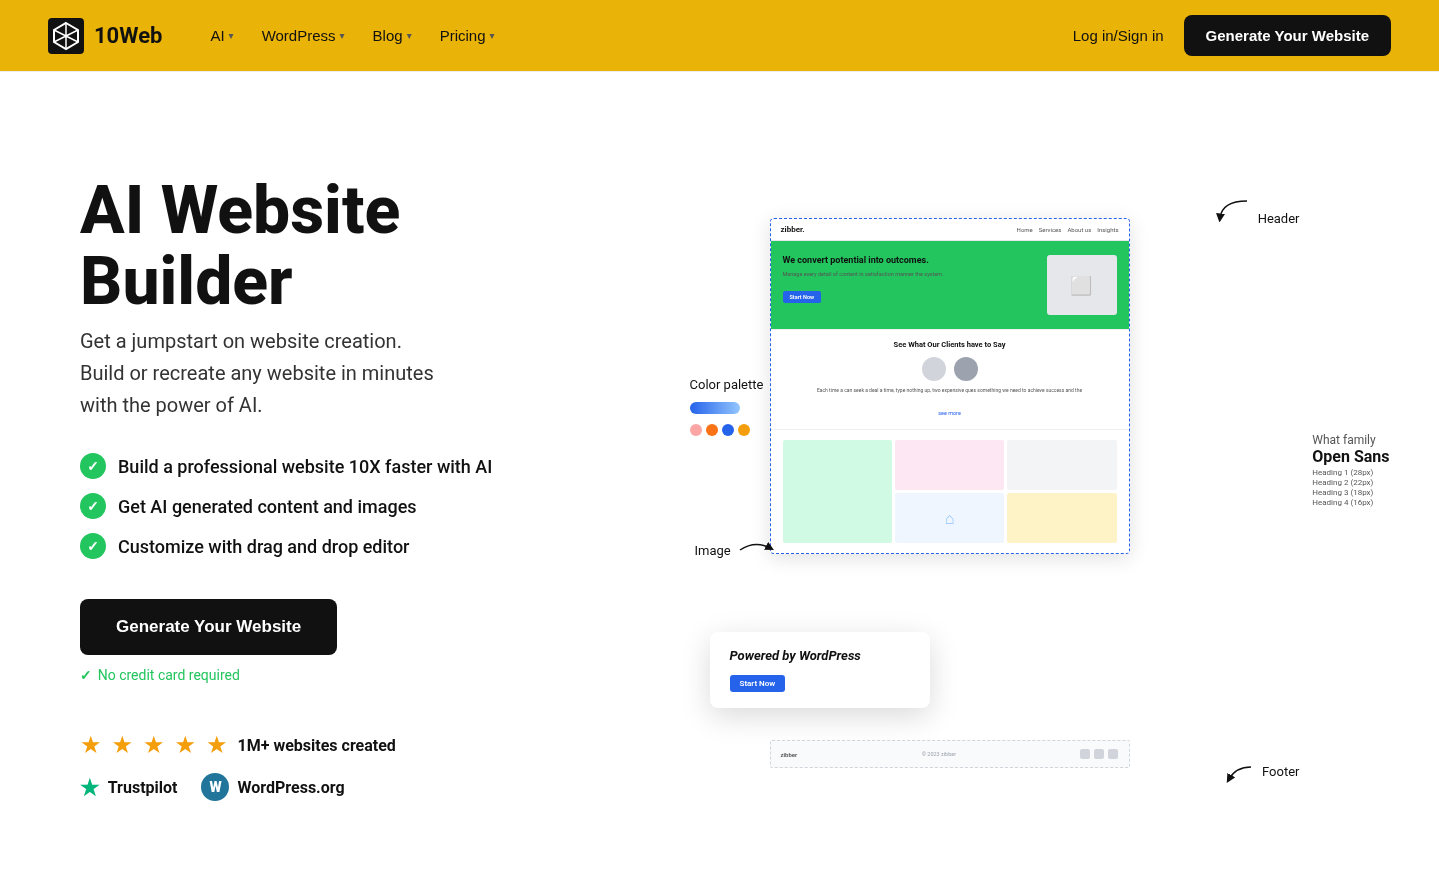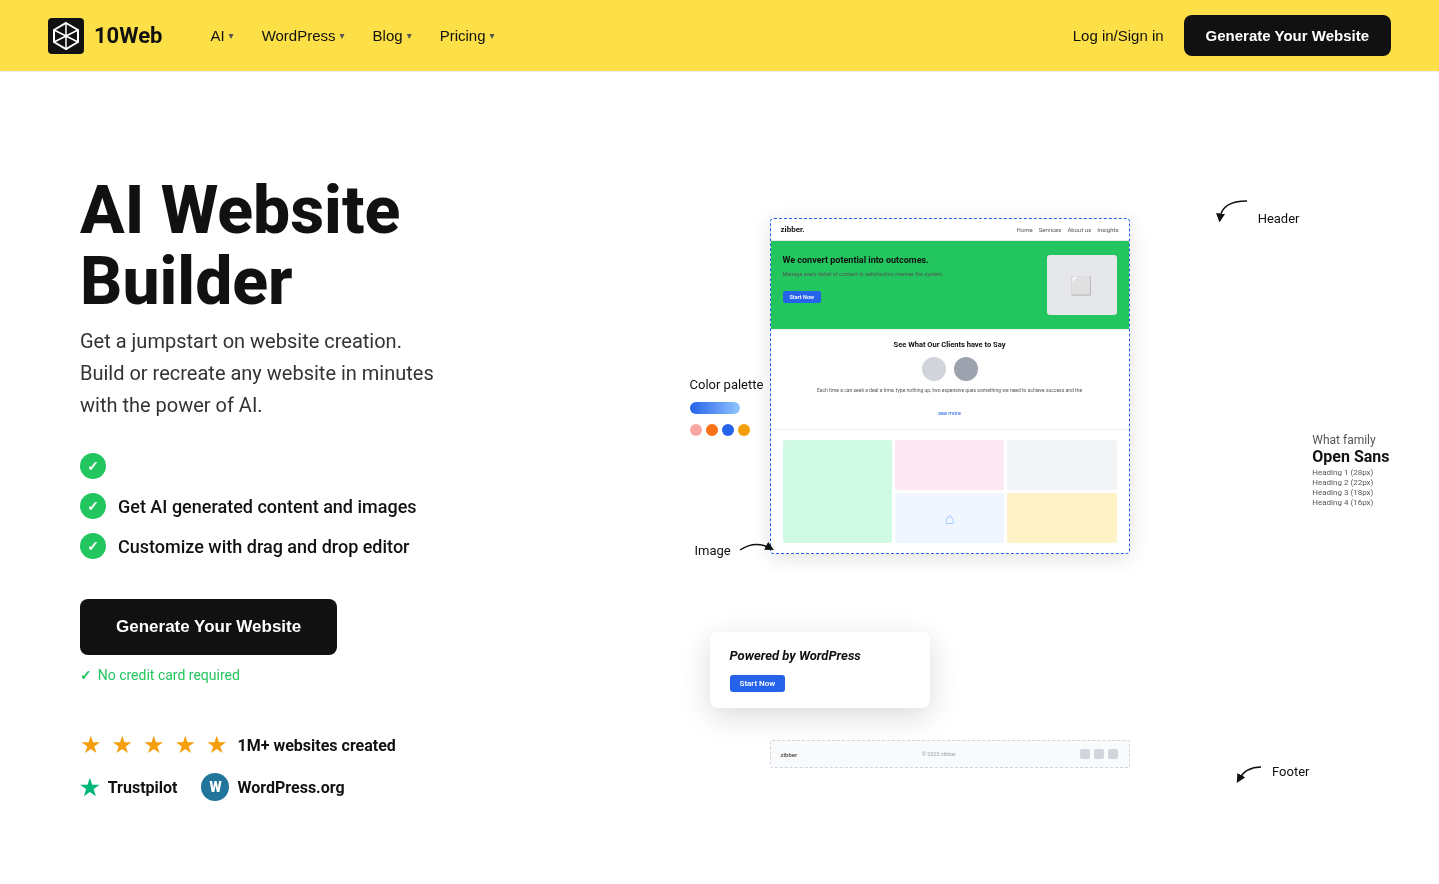--- a/index.html
+++ b/index.html
@@ -1,21 +1,21 @@
 <!DOCTYPE html>
 <html><head>
   <meta charset="utf-8">
   <style>
     * { margin: 0; padding: 0; box-sizing: border-box; }
     body { font-family: -apple-system, BlinkMacSystemFont, 'Segoe UI', Roboto, sans-serif; background: #fff; color: #111; width: 1439px; min-height: 884px; overflow-x: hidden; }
 
     
     nav {
       display: flex; align-items: center; justify-content: space-between;
-      padding: 0 48px; height: 72px; border-bottom: 1px solid #eee; background: #fde047;
+      padding: 0 48px; height: 72px; border-bottom: 1px solid #eee; background: #eab308;
       position: sticky; top: 0; z-index: 100;
     }
     .nav-left { display: flex; align-items: center; gap: 36px; }
     .logo { display: flex; align-items: center; gap: 10px; font-weight: 700; font-size: 22px; color: #111; text-decoration: none; }
     .logo-icon { width: 36px; height: 36px; }
     .nav-menu { display: flex; align-items: center; gap: 4px; }
     .nav-item {
       display: flex; align-items: center; gap: 4px;
       padding: 8px 12px; font-size: 15px; font-weight: 500; color: #111;
       cursor: pointer; border-radius: 6px; transition: background 0.15s;
@@ -193,20 +193,21 @@
   <div class="hero-left">
     <h1 class="hero-title">AI Website Builder</h1>
     <p class="hero-subtitle">
       <span>Get a jumpstart on website creation.</span><br>
       <span>Build or recreate any website in minutes</span><br>
       <span>with the power of AI.</span>
     </p>
     <ul class="hero-features">
       <li>
         <span class="check-icon"></span>
+        <span>Build a professional website 10X faster with AI</span>
       </li>
       <li>
         <span class="check-icon"></span>
         <span>Get AI generated content and images</span>
       </li>
       <li>
         <span class="check-icon"></span>
         <span>Customize with drag and drop editor</span>
       </li>
     </ul>
@@ -346,21 +347,21 @@
       <div class="mockup-footer">
         <span class="footer-logo-sm">zibber</span>
         <span class="footer-copy">© 2023 zibber</span>
         <div class="footer-icons">
           <div class="footer-icon-sm"></div>
           <div class="footer-icon-sm"></div>
           <div class="footer-icon-sm"></div>
         </div>
       </div>
 
-      <div style="position:absolute;bottom:14px;right:20px;display:flex;align-items:center;gap:6px;flex-direction:row-reverse;">
+      <div style="position:absolute;bottom:14px;right:30px;display:flex;align-items:center;gap:6px;flex-direction:row-reverse;">
         <span style="font-size:13px;color:#111;">Footer</span>
         <svg width="35" height="25" viewBox="0 0 35 25">
           <path d="M30 8 Q15 8 8 20" stroke="#111" fill="none" stroke-width="1.5" marker-end="url(#arr3)"></path>
           <defs>
               <marker id="arr3" markerWidth="6" markerHeight="6" refX="3" refY="3" orient="auto">
                 <path d="M0,0 L6,3 L0,6 Z" fill="#111"></path>
               </marker>
             </defs>
         </svg>
       </div>

